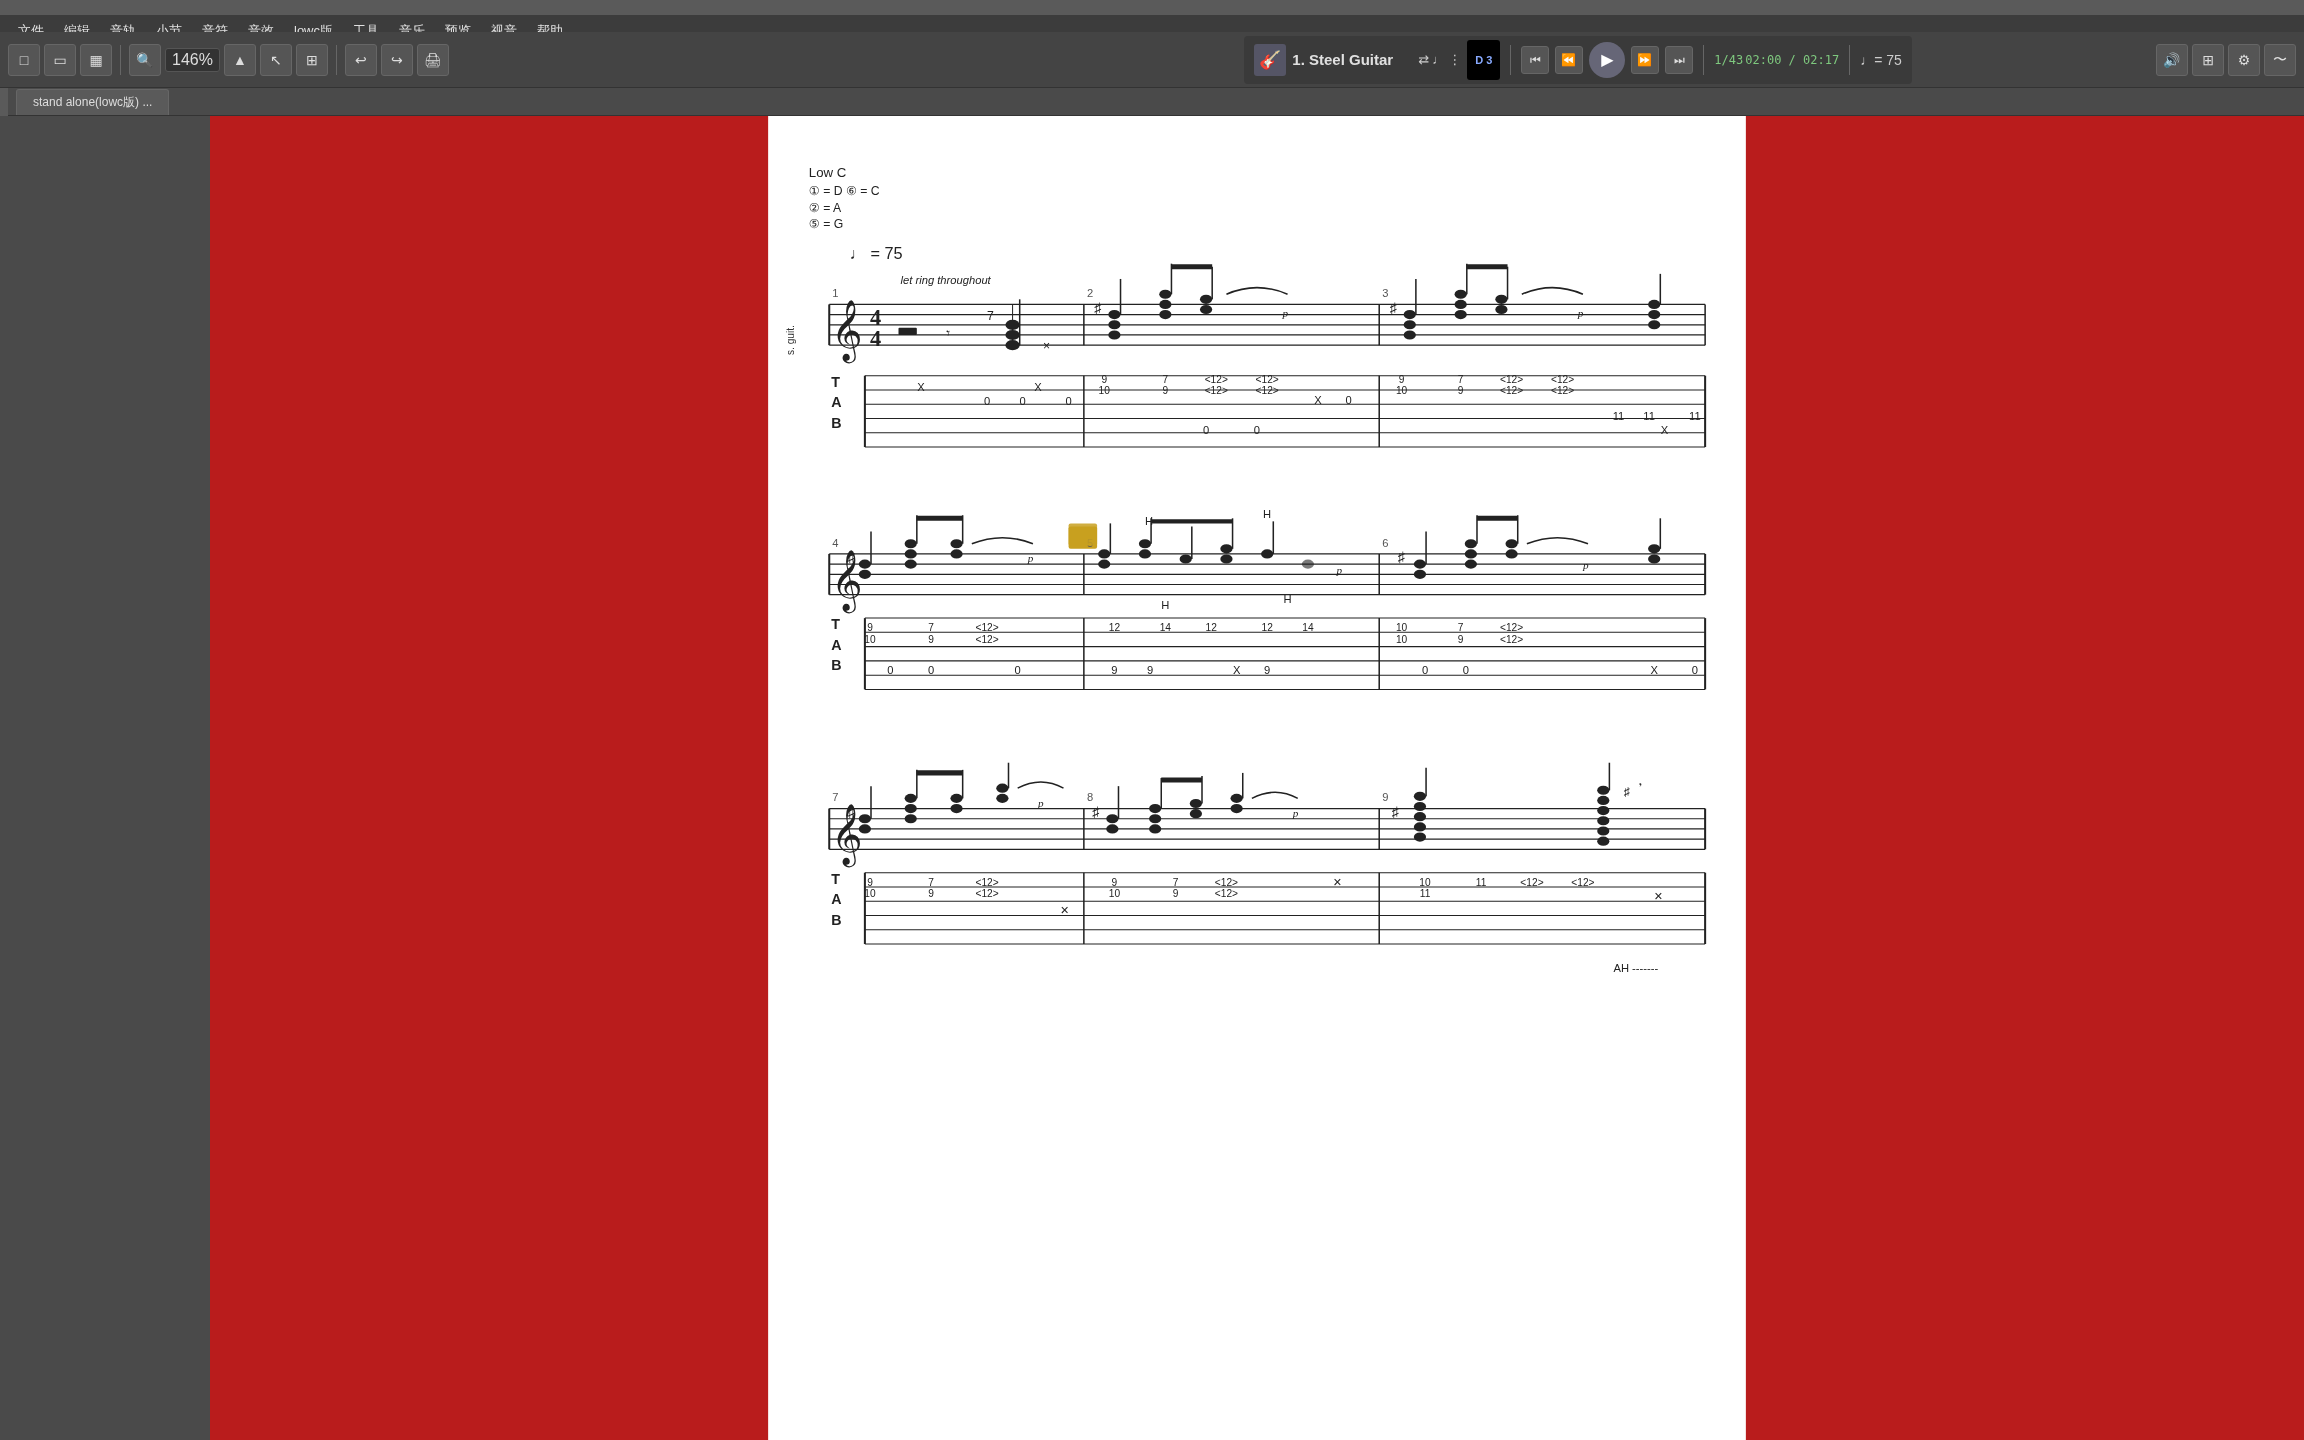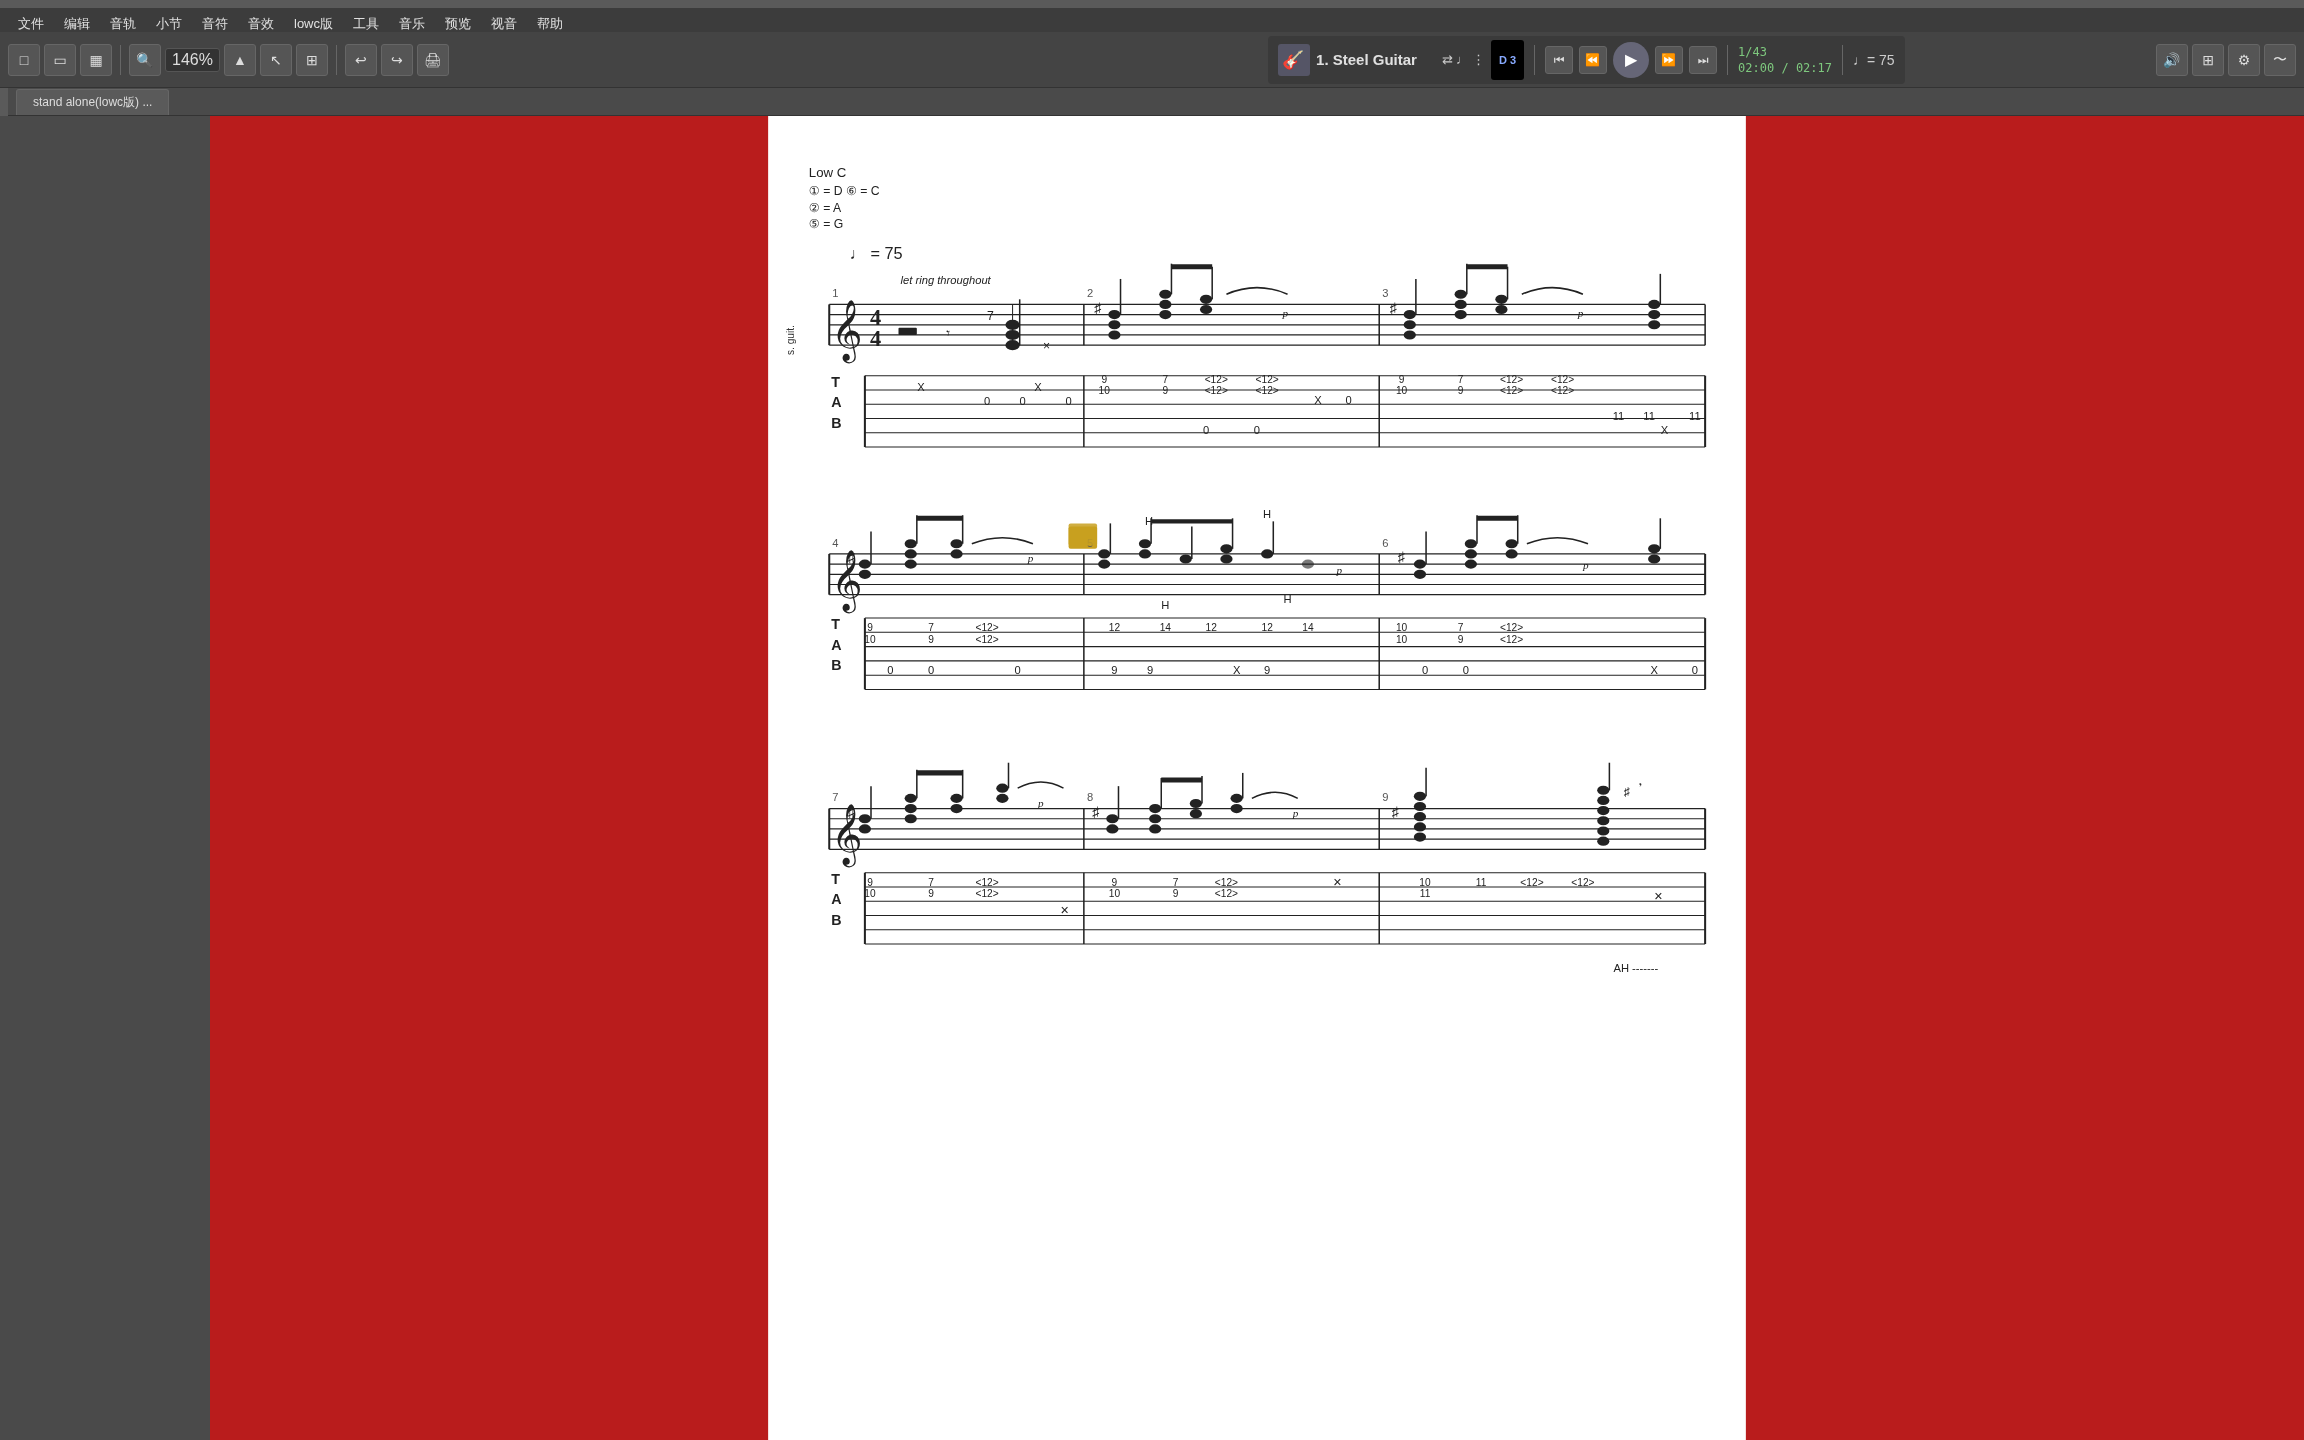--- a/index.html
+++ b/index.html
@@ -8,21 +8,21 @@
       height: 1440px;
       background: #5a5a5a;
       font-family: 'Arial', sans-serif;
       overflow: hidden;
       position: relative;
     }
 
     
     #menubar {
       position: absolute;
-      top: 8px; left: 0; right: 0;
+      top: 15px; left: 0; right: 0;
       height: 32px;
       background: #3c3c3c;
       display: flex;
       align-items: center;
       padding: 0 8px;
       z-index: 100;
     }
     .menu-item {
       color: #e0e0e0;
       font-size: 13px;
@@ -195,21 +195,21 @@
     <div class="toolbar-sep"></div>
 
     <div class="transport-btn">⏮</div>
     <div class="transport-btn">⏪</div>
     <div class="play-btn">▶</div>
     <div class="transport-btn">⏩</div>
     <div class="transport-btn">⏭</div>
 
     <div class="toolbar-sep"></div>
 
-    <div style="display:flex;flex-direction:column;align-items:flex-start;gap:2px;">
+    <div style="display:flex;align-items:flex-start;gap:2px;">
       <div class="time-display">1/43</div>
       <div class="time-display">02:00 / 02:17</div>
     </div>
 
     <div class="toolbar-sep"></div>
 
     <div style="color:#ccc;font-size:14px;">♩= 75</div>
   </div>
 
   <div style="flex:0.3"></div>

